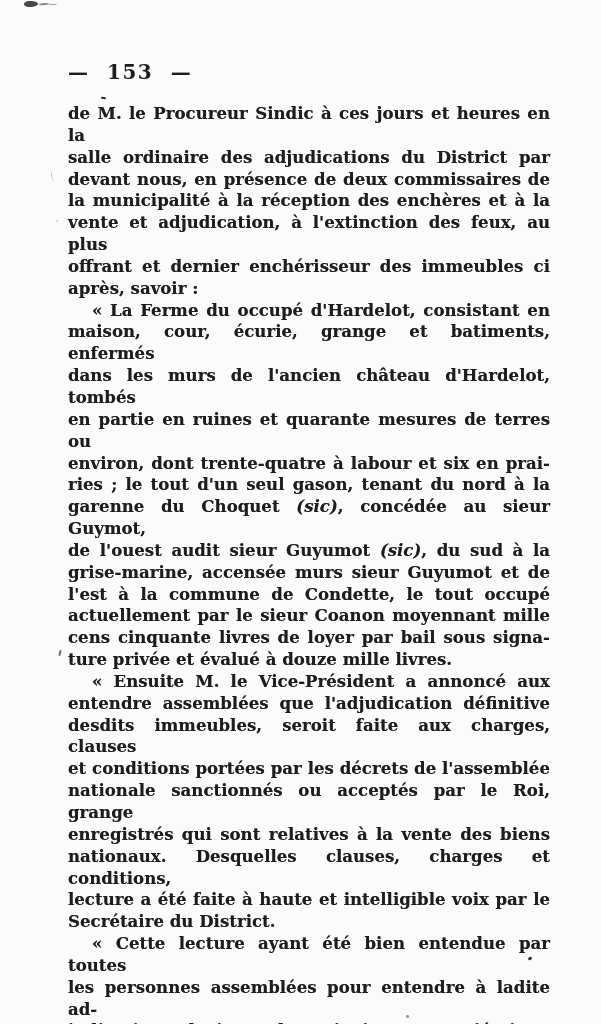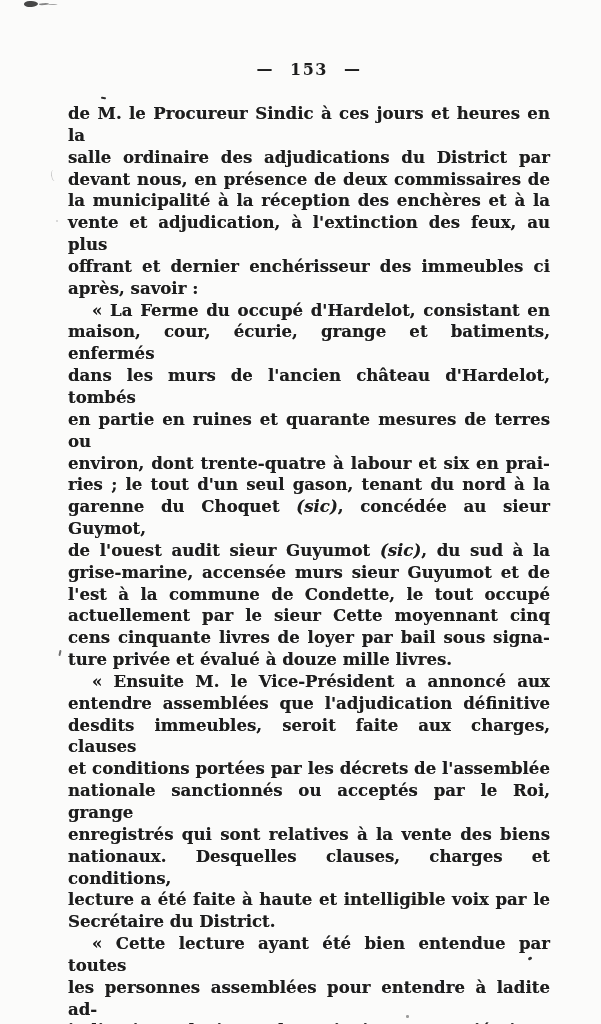--- a/index.html
+++ b/index.html
@@ -5,22 +5,21 @@
   html,body{margin:0;padding:0;}
   body{
     width:601px;height:1024px;
     background:#fbfbfa;
     position:relative;overflow:hidden;
     font-family:"DejaVu Serif","Liberation Serif",serif;
   }
   .page{position:absolute;inset:0;background:var(--paper,#fbfbfa);}
   .page-number{
     position:absolute;top:60px;left:68px;width:482px;
-    text-align:center;
-    font-size:16px;font-weight:700;
+    font-size:20px;font-weight:700;
     color:var(--ink,#1d1d1d);
     letter-spacing:1.5px;word-spacing:9px;
   }
   .text-block{
     position:absolute;left:68px;top:103px;width:482px;
     font-size:16.6px;font-weight:700;
     color:var(--ink,#1d1d1d);
     line-height:21.85px;
     text-shadow:0 0 0.5px rgba(25,25,25,0.55);
   }
@@ -99,21 +98,21 @@
         <div class="line indent">« La Ferme du occupé d'Hardelot, consistant en</div>
         <div class="line">maison, cour, écurie, grange et batiments, enfermés</div>
         <div class="line">dans les murs de l'ancien château d'Hardelot, tombés</div>
         <div class="line">en partie en ruines et quarante mesures de terres ou</div>
         <div class="line">environ, dont trente-quatre à labour et six en prai-</div>
         <div class="line">ries ; le tout d'un seul gason, tenant du nord à la</div>
         <div class="line">garenne du Choquet <i>(sic)</i>, concédée au sieur Guymot,</div>
         <div class="line">de l'ouest audit sieur Guyumot <i>(sic)</i>, du sud à la</div>
         <div class="line">grise-marine, accensée murs sieur Guyumot et de</div>
         <div class="line">l'est à la commune de Condette, le tout occupé</div>
-        <div class="line">actuellement par le sieur Cette moyennant cinq</div>
+        <div class="line">actuellement par le sieur Coanon moyennant mille</div>
         <div class="line">cens cinquante livres de loyer par bail sous signa-</div>
         <div class="line no-just">ture privée et évalué à douze mille livres.</div>
       </div>
       <div class="paragraph">
         <div class="line indent">« Ensuite M. le Vice-Président a annoncé aux</div>
         <div class="line">entendre assemblées que l'adjudication définitive</div>
         <div class="line">desdits immeubles, seroit faite aux charges, clauses</div>
         <div class="line">et conditions portées par les décrets de l'assemblée</div>
         <div class="line">nationale sanctionnés ou acceptés par le Roi, grange</div>
         <div class="line">enregistrés qui sont relatives à la vente des biens</div>

